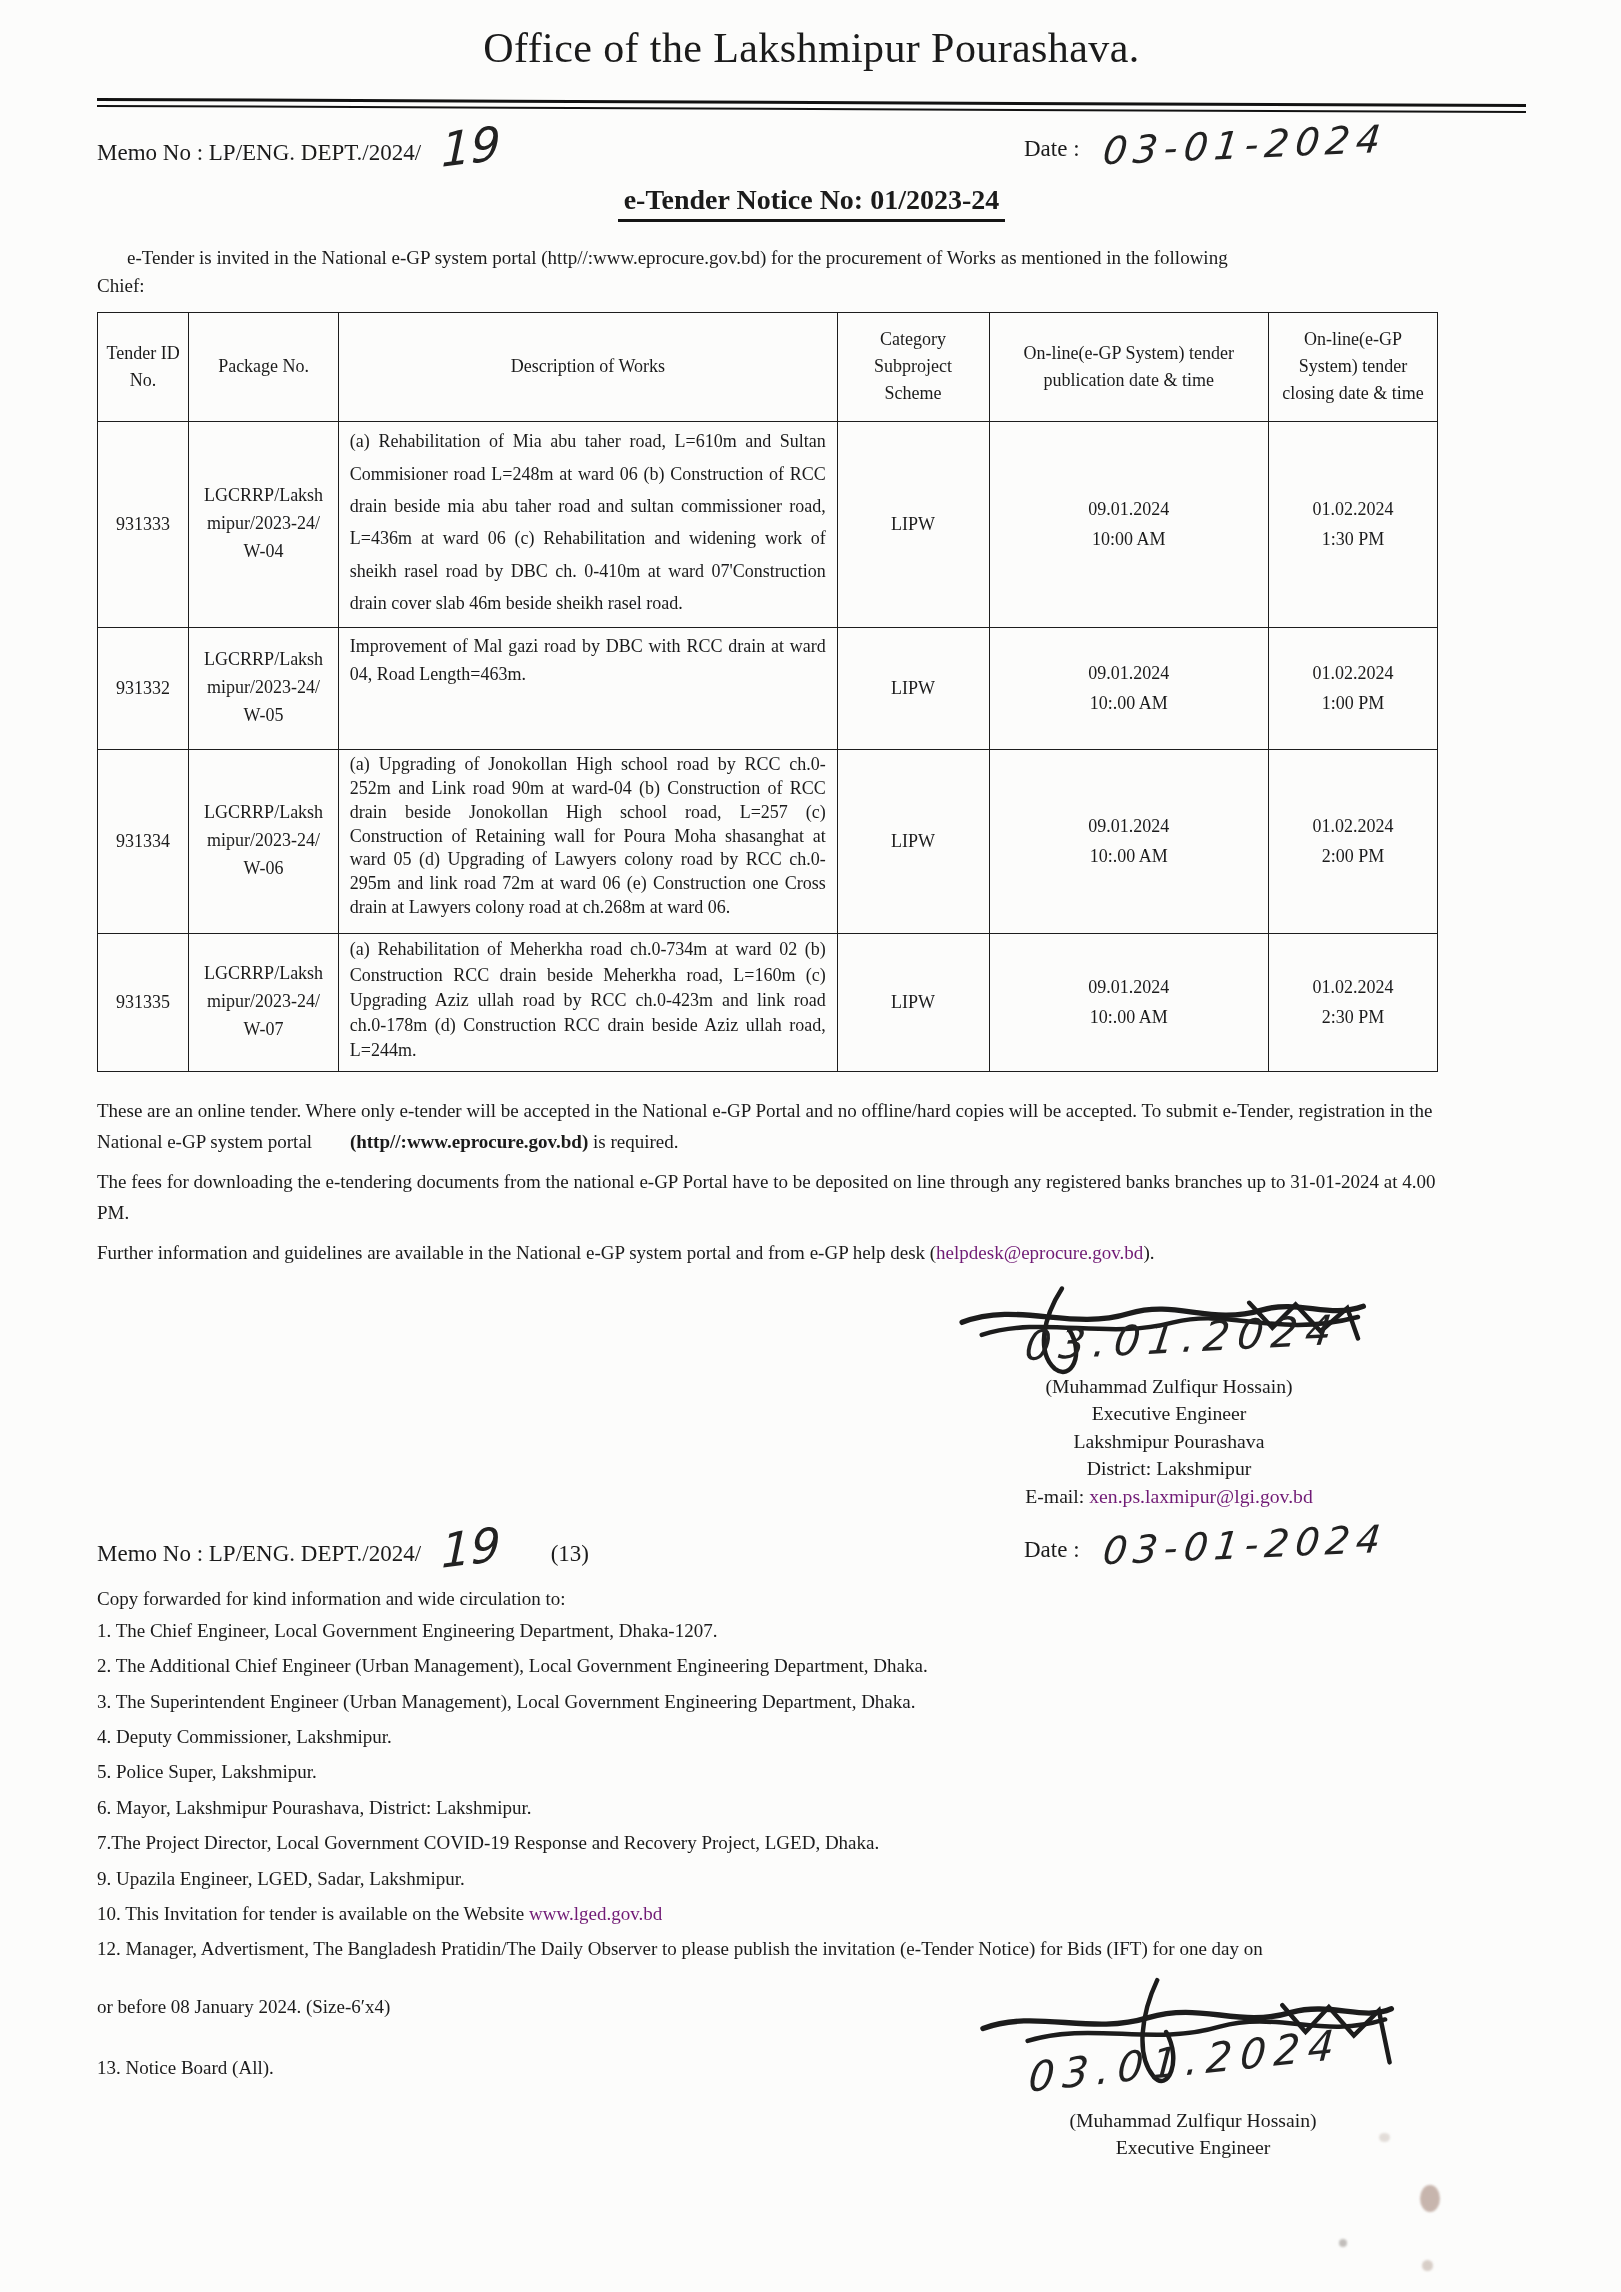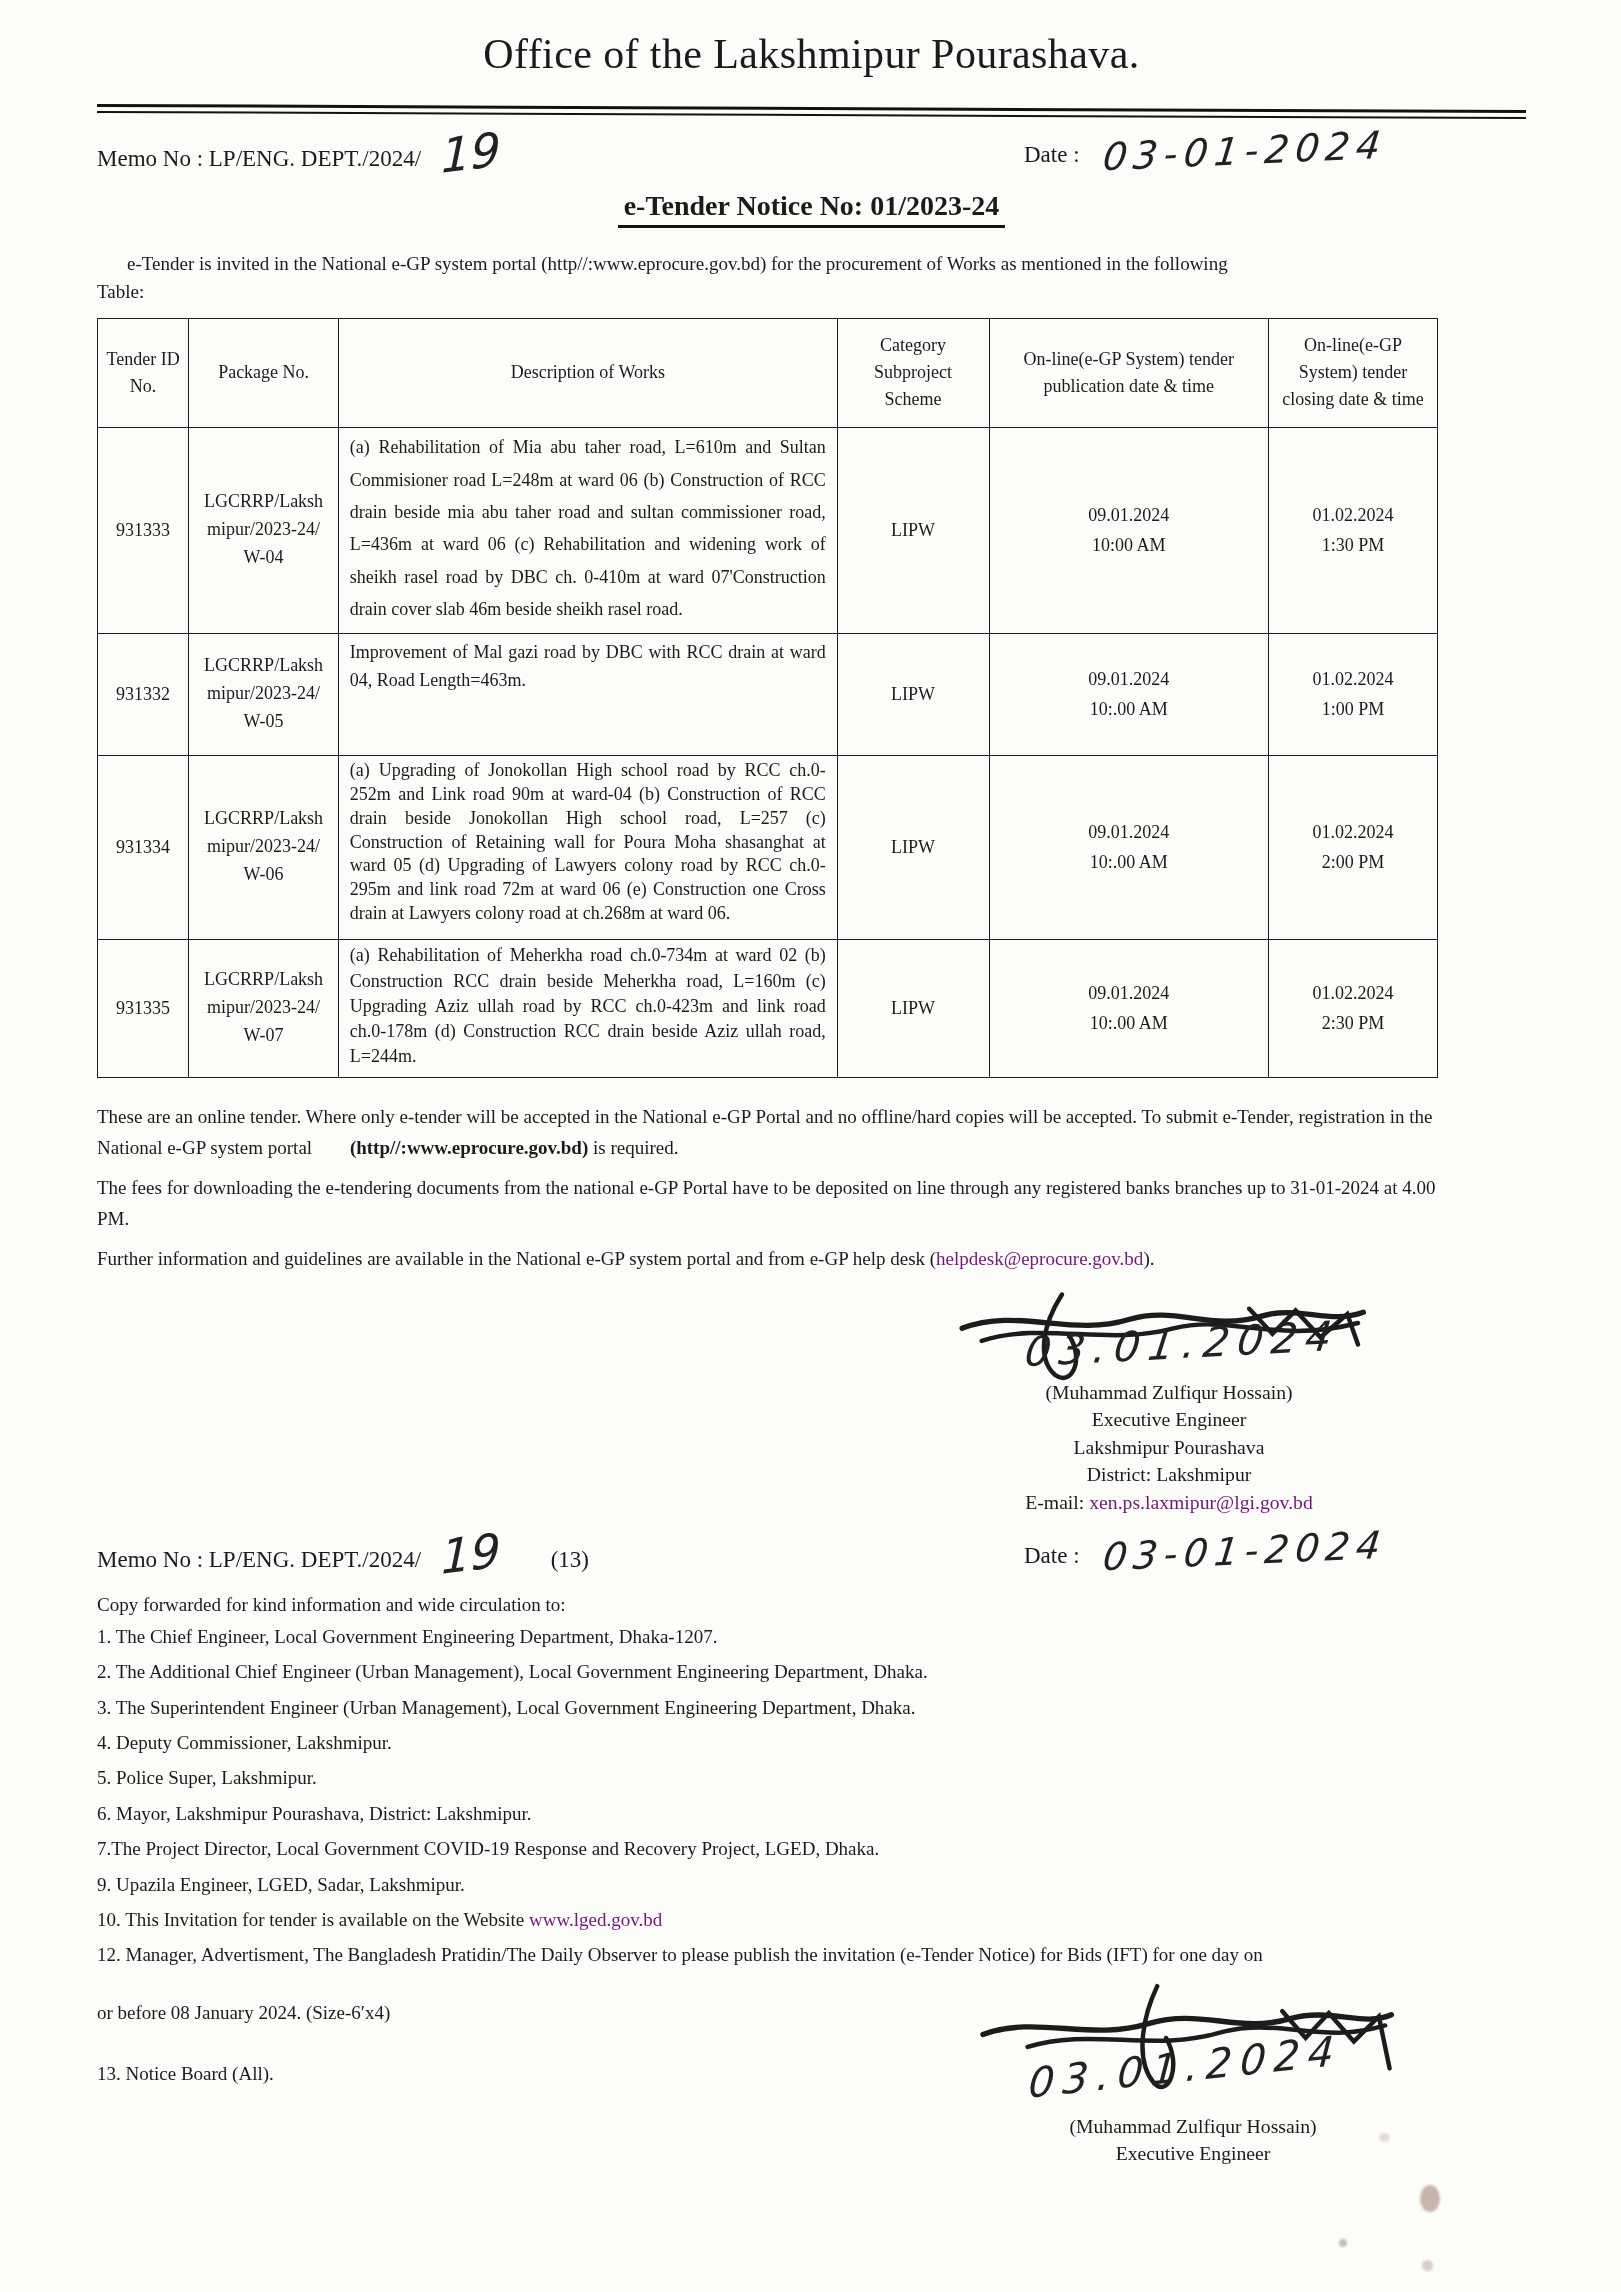--- a/index.html
+++ b/index.html
@@ -5,21 +5,21 @@
   html,body { margin:0; padding:0; }
   body {
     width:1621px; height:2293px; overflow:hidden;
     background:#fcfcfb;
     font-family:"Liberation Serif", serif;
     color:#1b1b1b;
   }
   .page {
     position:relative; box-sizing:border-box;
     width:1621px; height:1724px;
-    padding:16px 95px 0 97px;
+    padding:10px 95px 0 97px;
   }
   
   .office-title {
     margin:14.3px 0 0; text-align:center;
     font-size:42px; font-weight:400; letter-spacing:0.4px;
   }
   .district-title {
     margin:18px 0 0; text-align:center;
     font-size:39px; font-weight:400;
   }
@@ -128,21 +128,21 @@
       <span>Date :</span><span class="hw hw-date">03-01-2024</span>
     </div>
   </div>
 
   <div class="notice-wrap">
     <span class="notice-title">e-Tender Notice No: 01/2023-24</span>
   </div>
 
   <div class="intro">
     <div class="intro-l1">e-Tender is invited in the National e-GP system portal (http//:www.eprocure.gov.bd) for the procurement of Works as mentioned in the following</div>
-    <div class="intro-l2">Table:</div>
+    <div class="intro-l2">Chief:</div>
   </div>
 
   <table class="tender">
     <colgroup>
       <col style="width:91px">
         <col style="width:150px">
         <col style="width:498px">
       <col style="width:152px">
         <col style="width:279px">
         <col style="width:169px">

